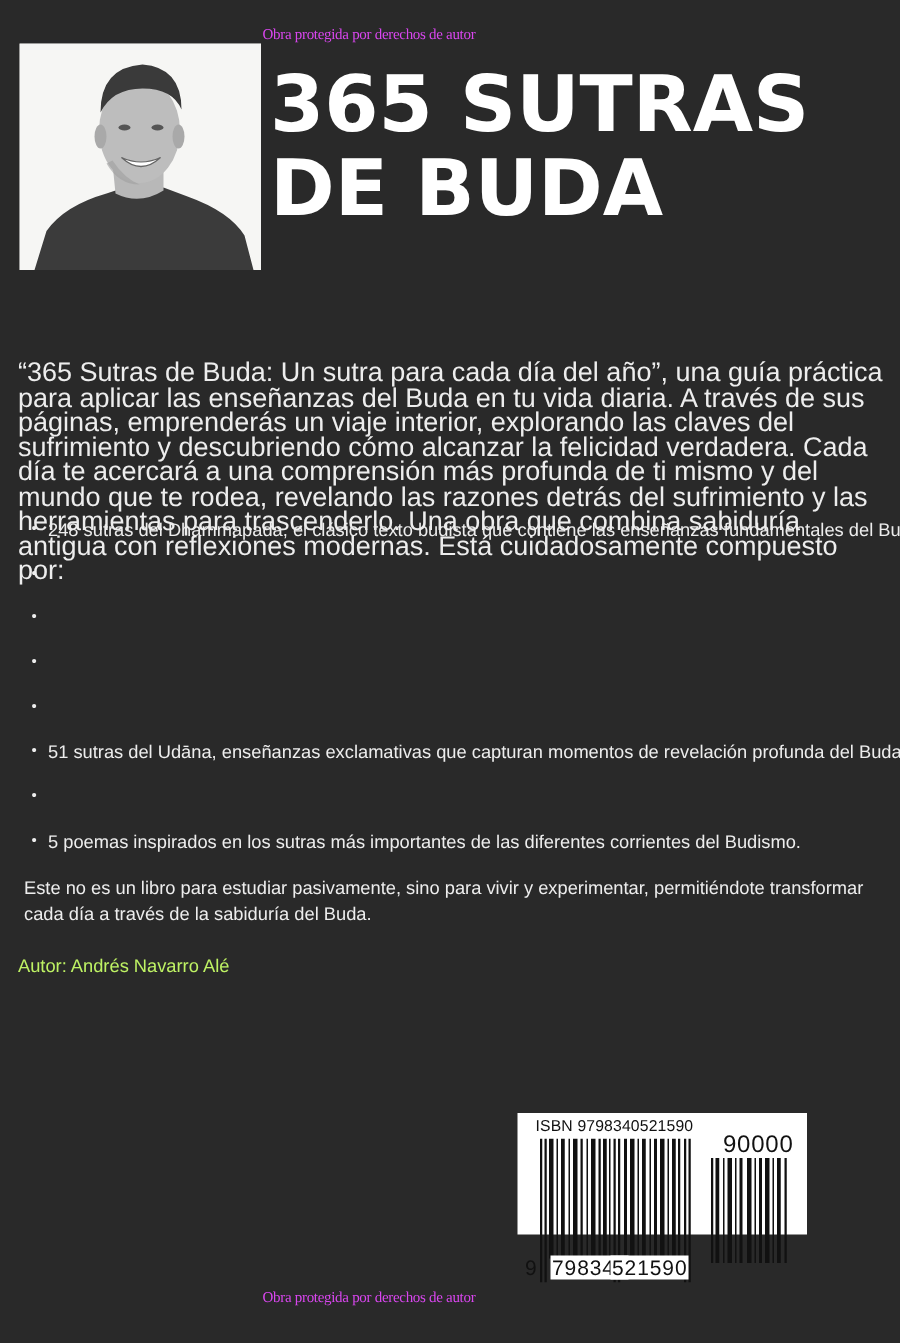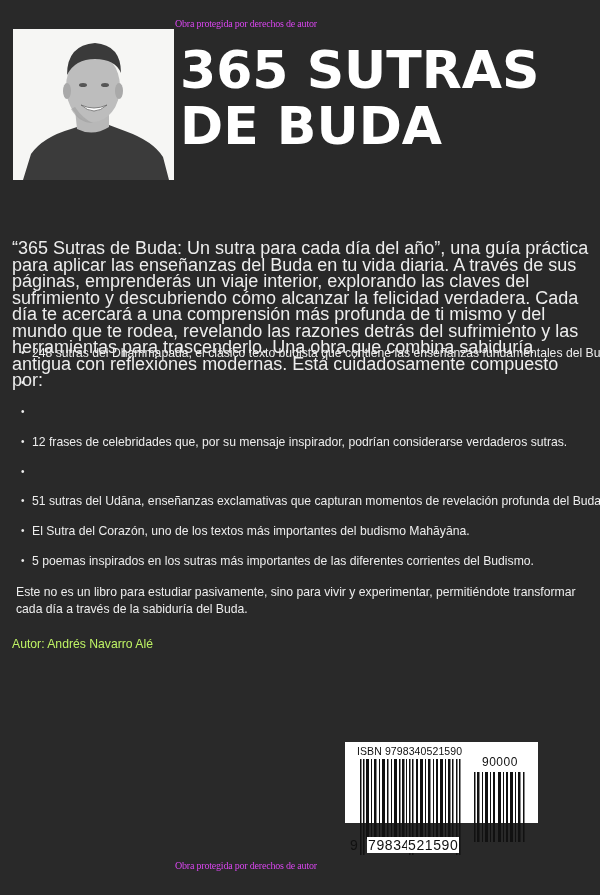--- a/index.html
+++ b/index.html
@@ -101,21 +101,21 @@
       background: #ffffff;
       color: #111;
       font-family: "Liberation Sans", sans-serif;
     }
     .isbn-label {
       position: absolute; left: 12px; top: 3px;
       font-size: 10.5px; letter-spacing: 0.1px;
     }
     .price-label {
       position: absolute; left: 137px; top: 13px;
-      font-size: 12px; letter-spacing: 0.5px;
+      font-size: 16px; letter-spacing: 0.5px;
     }
     .bc-main { position: absolute; left: 15px; top: 17px; }
     .bc-addon { position: absolute; left: 129px; top: 30px; }
     .bc-digits {
       position: absolute; top: 95px;
       font-size: 14px; letter-spacing: 0.6px;
       background: #fff;
       padding: 0 1px;
       line-height: 16px;
     }
@@ -156,24 +156,24 @@
   <div class="line1">365 SUTRAS</div>
   <div class="line2">DE BUDA</div>
 </div>
 
 <p class="desc">“365 Sutras de Buda: Un sutra para cada día del año”, una guía práctica para aplicar las enseñanzas del Buda en tu vida diaria. A través de sus páginas, emprenderás un viaje interior, explorando las claves del sufrimiento y descubriendo cómo alcanzar la felicidad verdadera. Cada día te acercará a una comprensión más profunda de ti mismo y del mundo que te rodea, revelando las razones detrás del sufrimiento y las herramientas para trascenderlo. Una obra que combina sabiduría antigua con reflexiones modernas. Está cuidadosamente compuesto por:</p>
 
 <ul class="list">
   <li><span class="bullet">•</span><span>248 sutras del Dhammapada, el clásico texto budista que contiene las enseñanzas fundamentales del Buda.</span></li>
   <li><span class="bullet">•</span></li>
   <li><span class="bullet">•</span></li>
-  <li><span class="bullet">•</span><span>12 frases de celebridades que, por su mensaje inspirador, podrían considerarse verdaderos sutras.</span></li>
+  <li><span class="bullet">•</span></li>
   <li><span class="bullet">•</span></li>
   <li><span class="bullet">•</span><span>51 sutras del Udāna, enseñanzas exclamativas que capturan momentos de revelación profunda del Buda.</span></li>
-  <li><span class="bullet">•</span><span>El Sutra del Corazón, uno de los textos más importantes del budismo Mahāyāna.</span></li>
+  <li><span class="bullet">•</span></li>
   <li><span class="bullet">•</span><span>5 poemas inspirados en los sutras más importantes de las diferentes corrientes del Budismo.</span></li>
 </ul>
 
 <p class="closing">Este no es un libro para estudiar pasivamente, sino para vivir y experimentar, permitiéndote transformar cada día a través de la sabiduría del Buda.</p>
 
 <div class="author">Autor: Andrés Navarro Alé</div>
 
 <div class="barcode-box">
   <div class="isbn-label">ISBN 9798340521590</div>
   <div class="price-label">90000</div>

